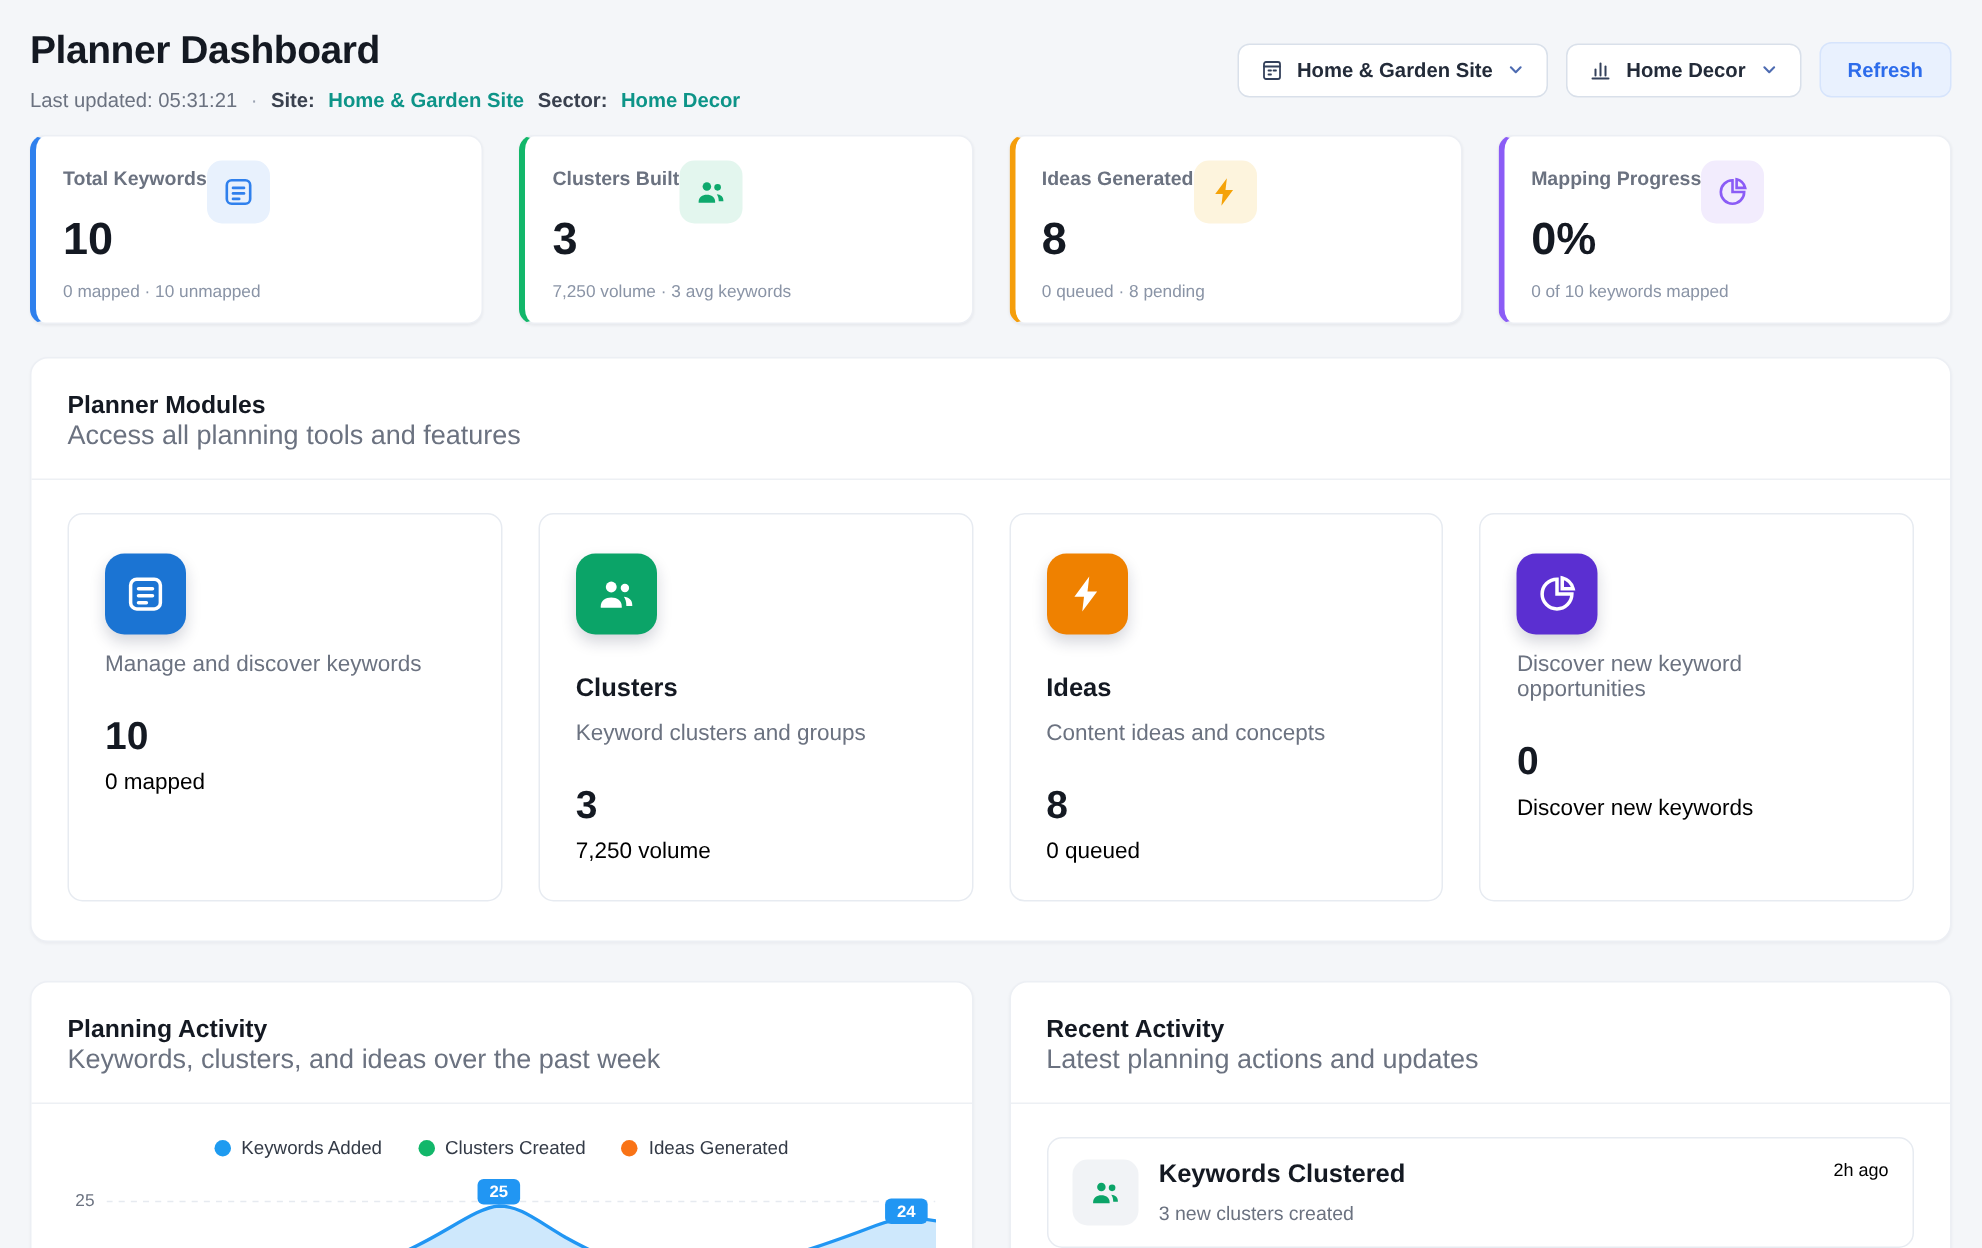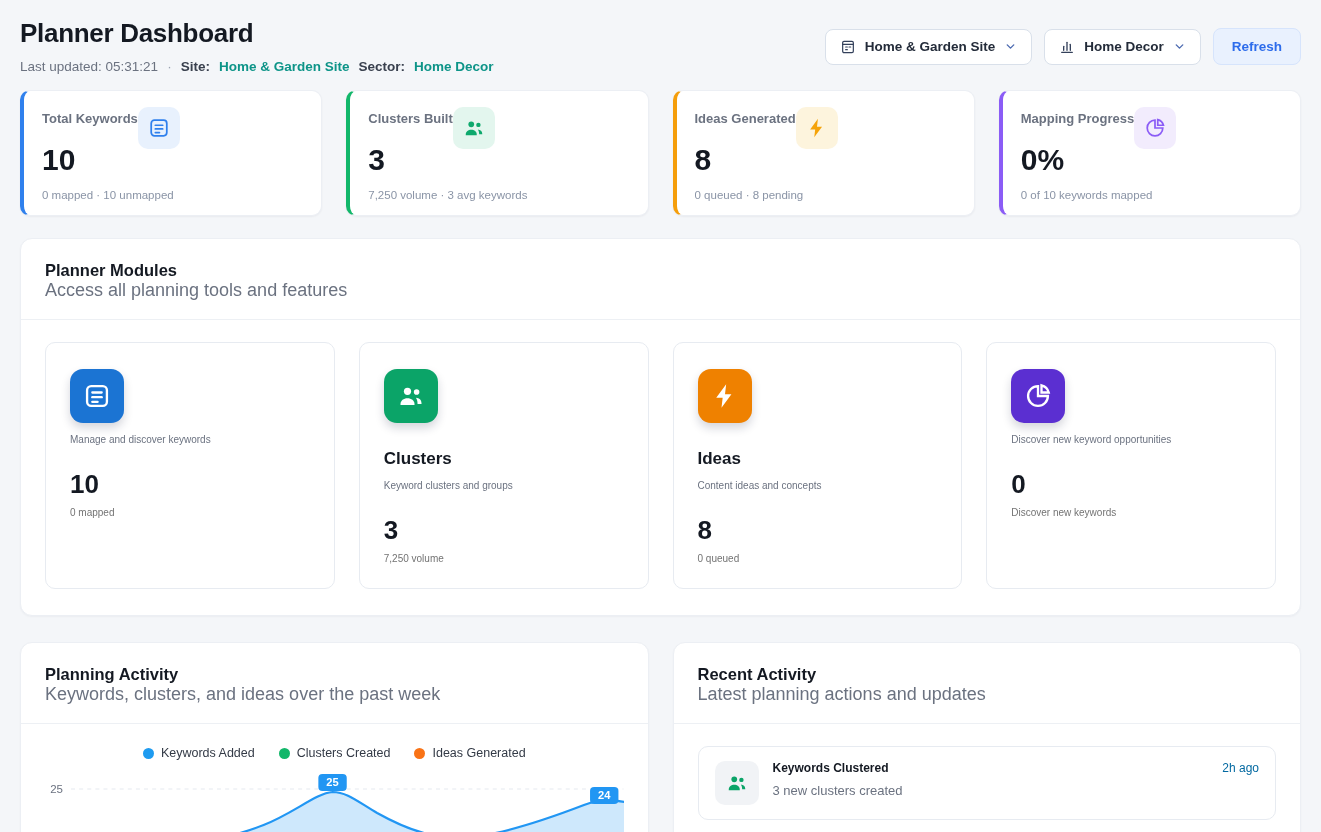--- a/index.html
+++ b/index.html
@@ -69,23 +69,23 @@
     width:54px; height:54px; border-radius:13px; color:#fff;
     display:flex; align-items:center; justify-content:center;
     box-shadow:0 5px 10px rgba(20,30,60,.18);
   }
   .module-icon svg { width:28px; height:28px; }
   .mod-blue   { background:#1b74d3; }
   .mod-green  { background:#0ba468; }
   .mod-orange { background:#ef8100; }
   .mod-purple { background:#5b2fd1; }
   .module-title { font-size:17px; font-weight:800; color:#141922; margin-top:26px; }
-  .module-desc { font-size:10px; color:#6b7280; margin-top:11px; }
+  .module-desc { font-size:15px; color:#6b7280; margin-top:11px; }
   .module-value { font-size:26px; font-weight:800; color:#141922; margin-top:24px; }
-  .module-sub { font-size:10px; color:#737373; margin-top:7px; }
+  .module-sub { font-size:15px; color:#000000; margin-top:7px; }
 
   
   .bottom-row { display:grid; grid-template-columns:1fr 1fr; gap:24px; margin-top:26px; }
   .bottom-card { padding:22px 24px; }
   .legend { display:flex; justify-content:center; gap:24px; margin-top:12px; font-size:12.5px; color:#333a46; }
   .legend-item { display:flex; align-items:center; }
   .legend-dot { width:11px; height:11px; border-radius:50%; margin-right:7px; }
   .dot-blue   { background:#1e9bf0; }
   .dot-green  { background:#12b76a; }
   .dot-orange { background:#f97316; }
@@ -99,22 +99,22 @@
     display:flex; gap:14px; align-items:flex-start; margin-top:4px; cursor:pointer;
     background:#fff;
   }
   .activity-icon {
     width:44px; height:44px; border-radius:10px; background:#f1f3f6;
     display:flex; align-items:center; justify-content:center; color:#0ba468; flex:none;
   }
   .activity-icon svg { width:22px; height:22px; }
   .activity-body { flex:1; }
   .activity-top { display:flex; justify-content:space-between; align-items:flex-start; }
-  .activity-title { font-size:12px; font-weight:800; color:#141922;text-align:center; }
-  .activity-time { font-size:12px; color:#0369a1; }
+  .activity-title { font-size:17px; font-weight:800; color:#141922;text-align:center; }
+  .activity-time { font-size:12px; color:#000000; }
   .activity-desc { font-size:13px; color:#6b7280; margin-top:8px; }
 </style>
 </head>
 <body>
 
 <div class="page">
 
   <div class="header">
     <div>
       <div class="page-title">Planner Dashboard</div>

